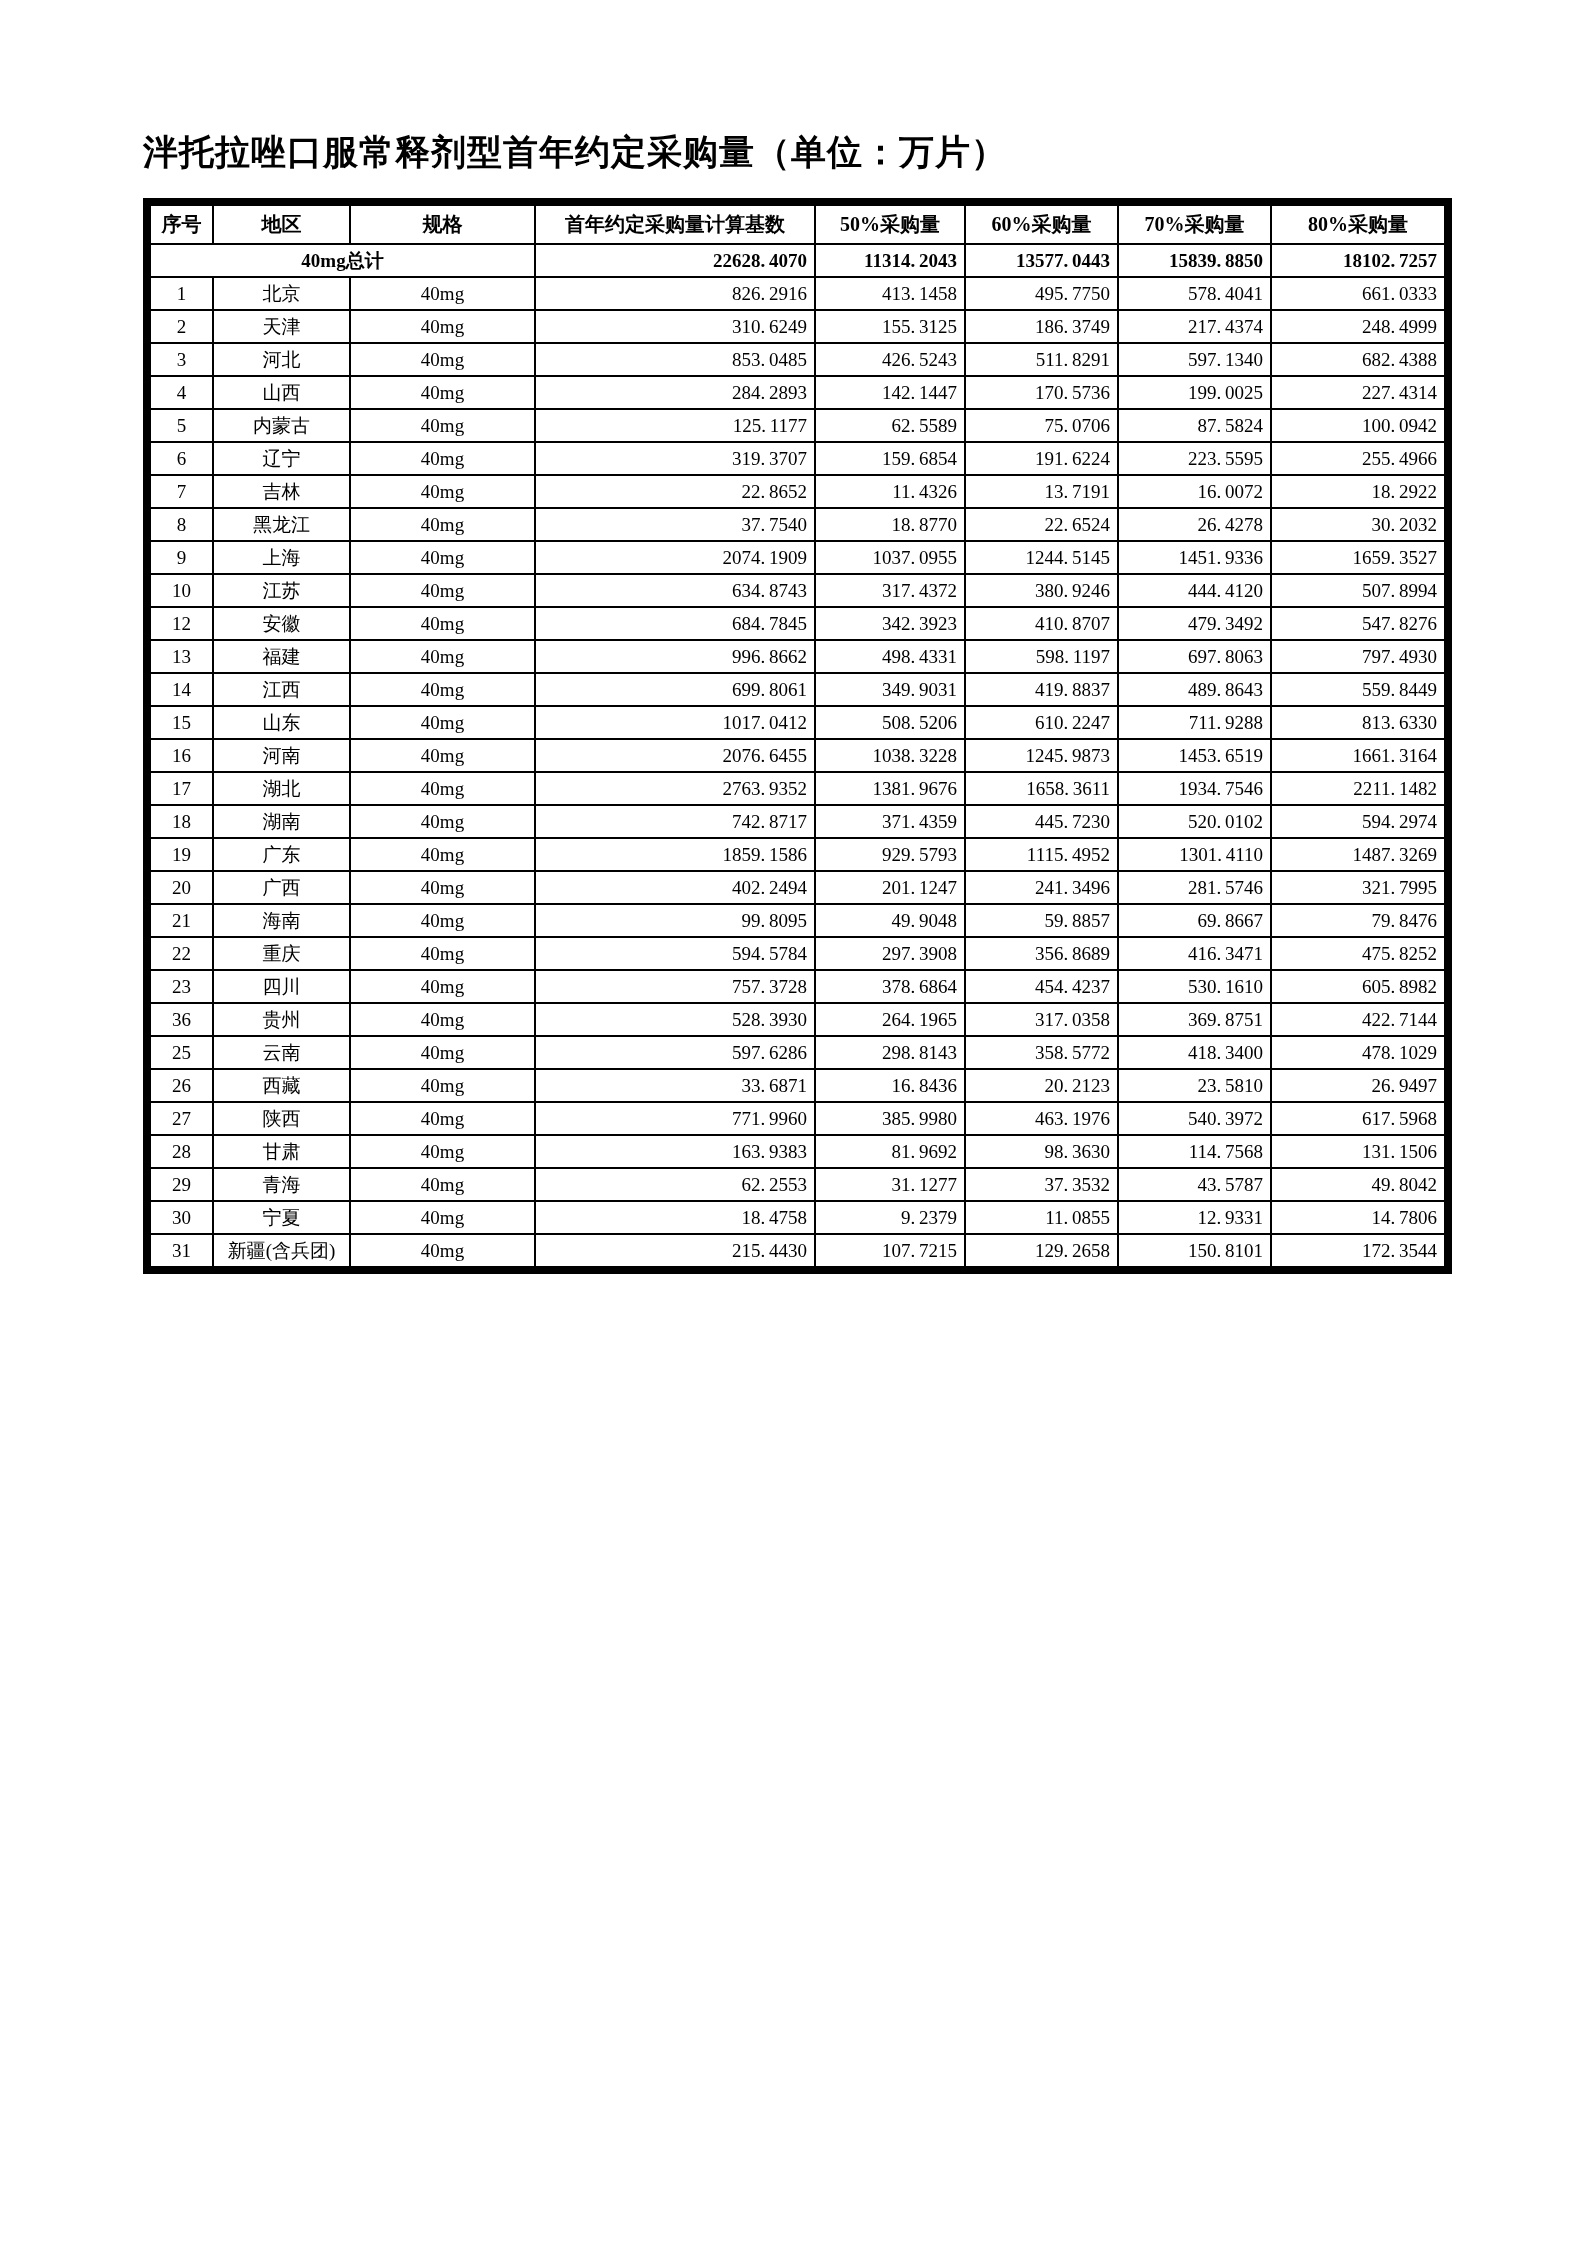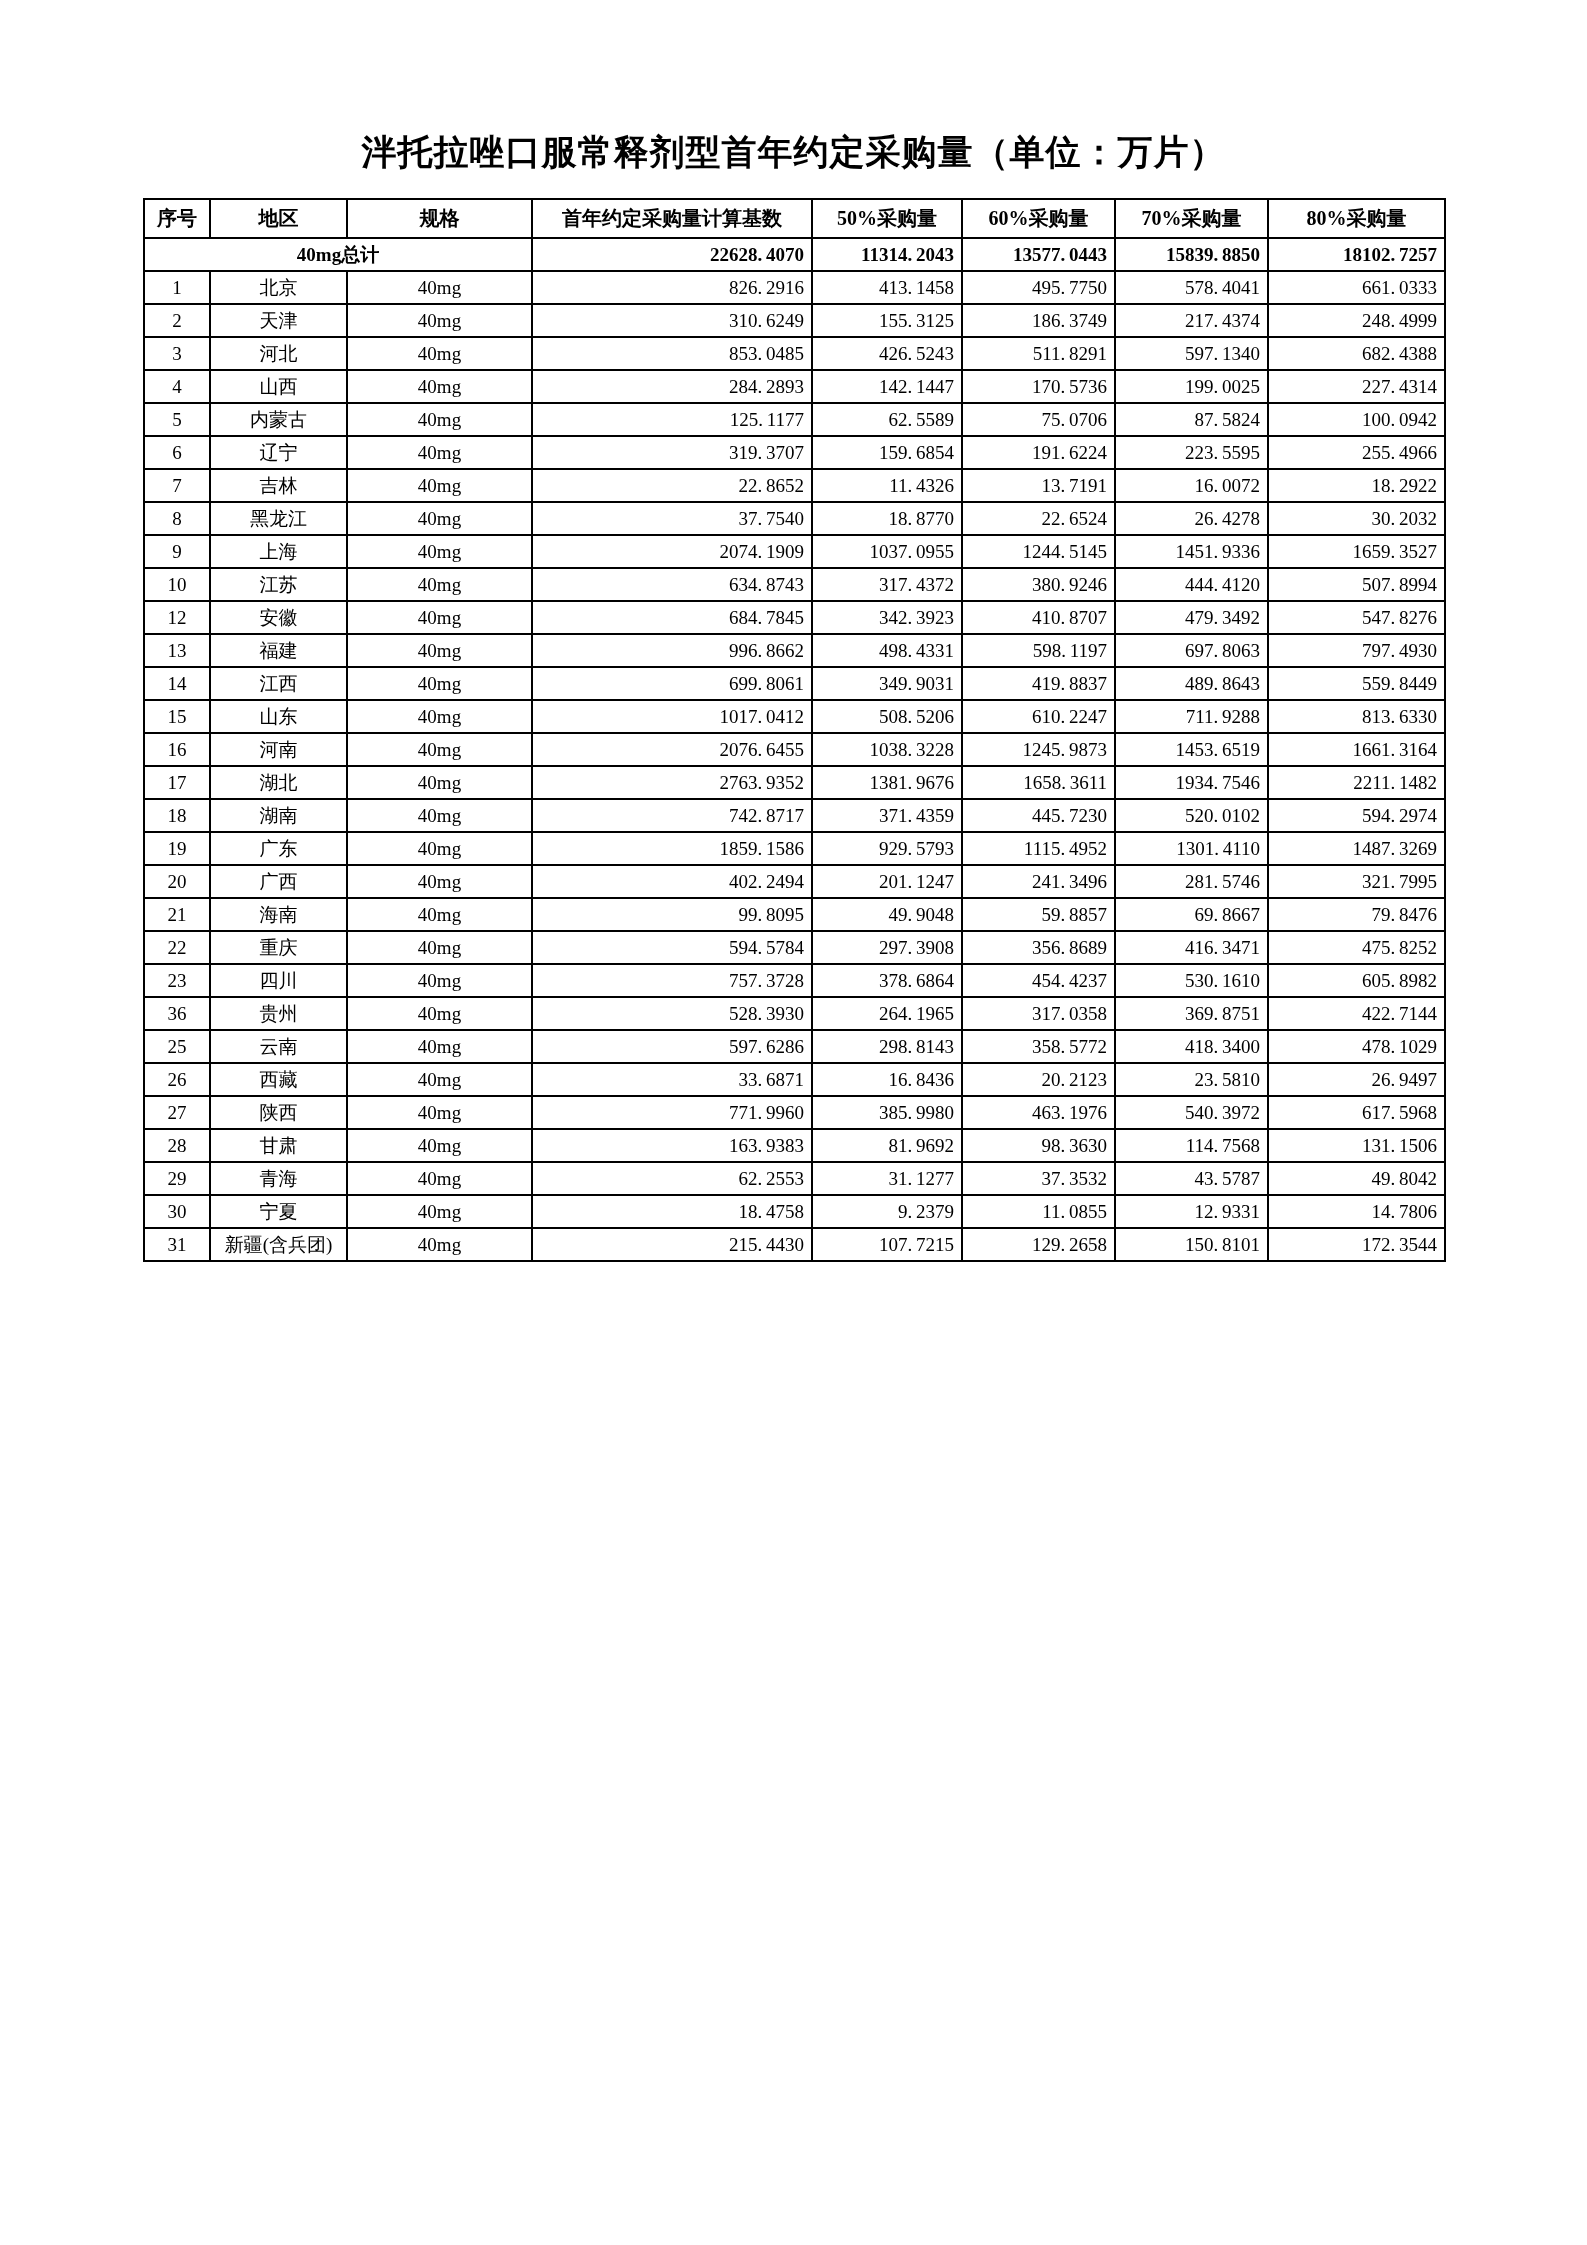--- a/index.html
+++ b/index.html
@@ -14,34 +14,33 @@
     background: #ffffff;
     color: #000000;
     font-family: "Liberation Serif", "DejaVu Serif", serif;
     overflow: hidden;
   }
   .doc-title {
     position: absolute;
     top: 129px;
     left: 143px;
     width: 1301px;
-    text-align: center;
     font-size: 35px;
     font-weight: 700;
     letter-spacing: 1px;
     white-space: nowrap;
   }
   table.grid {
     position: absolute;
     top: 198px;
     left: 143px;
     width: 1301px;
     border-collapse: collapse;
     table-layout: fixed;
-    border: 2px solid #000000;
+    border: 8px solid #000000;
   }
   .grid th, .grid td {
     border: 2px solid #000000;
     overflow: hidden;
     white-space: nowrap;
     padding: 0;
     vertical-align: middle;
   }
   .grid thead th {
     height: 37px;

